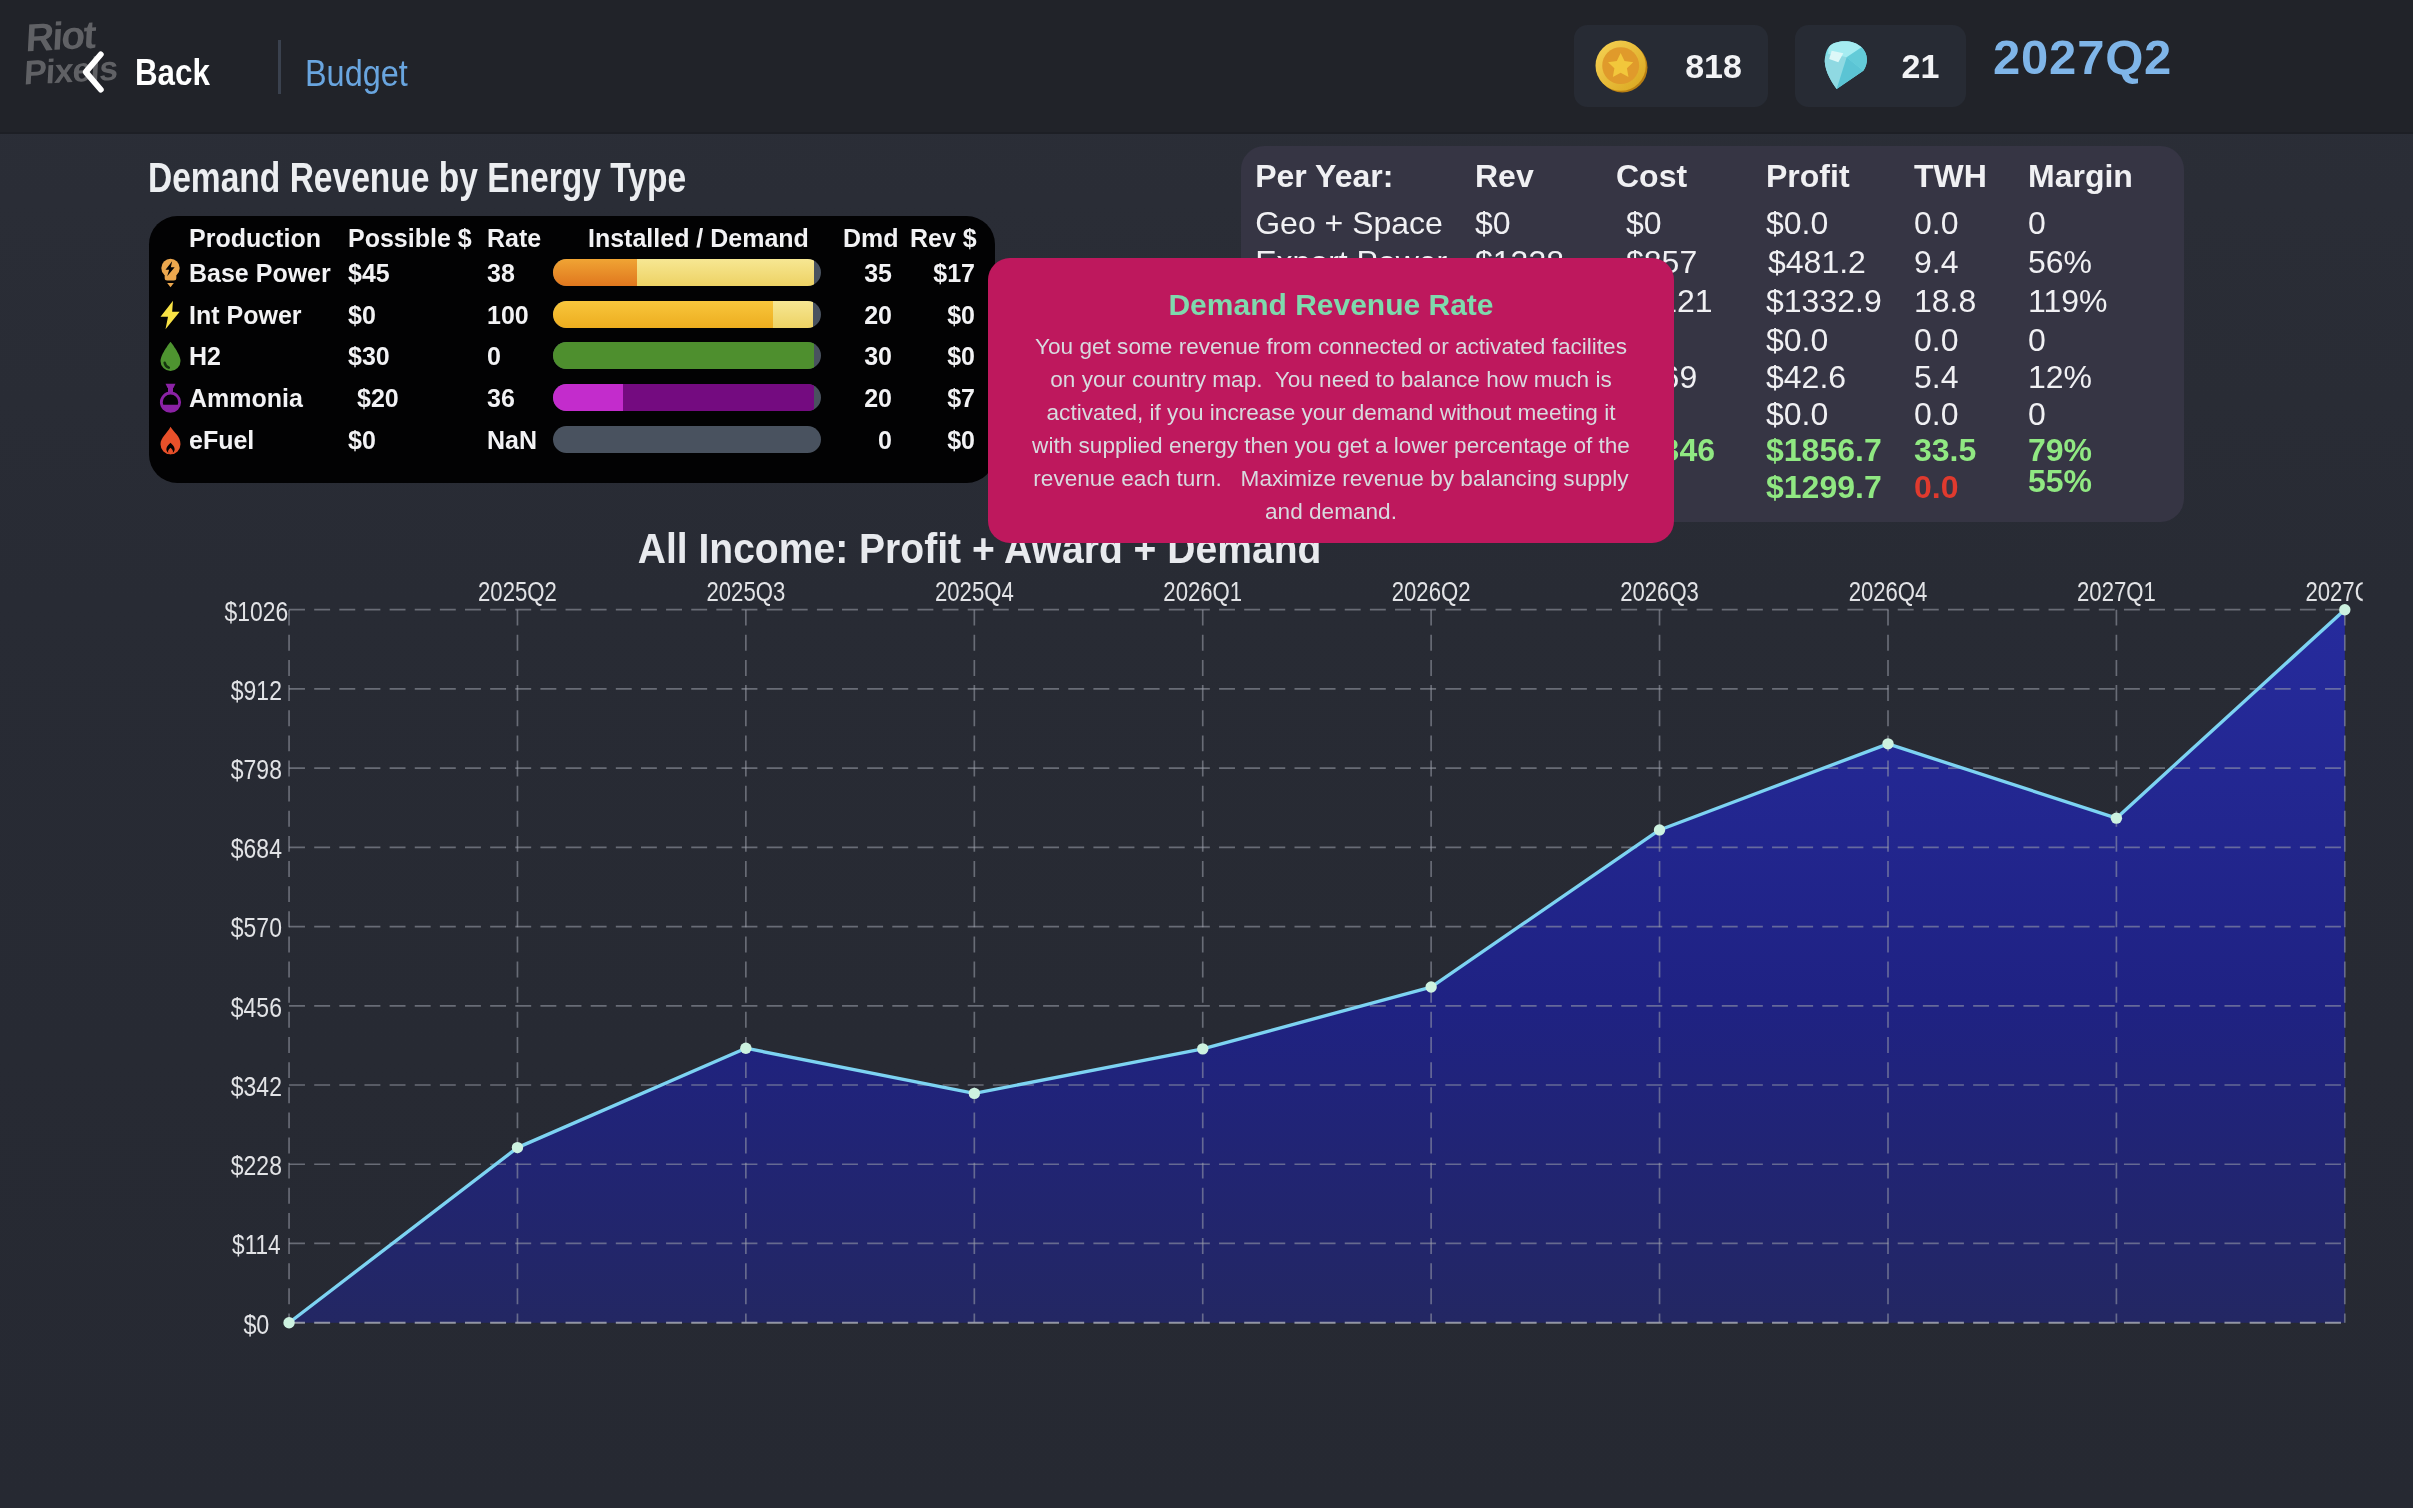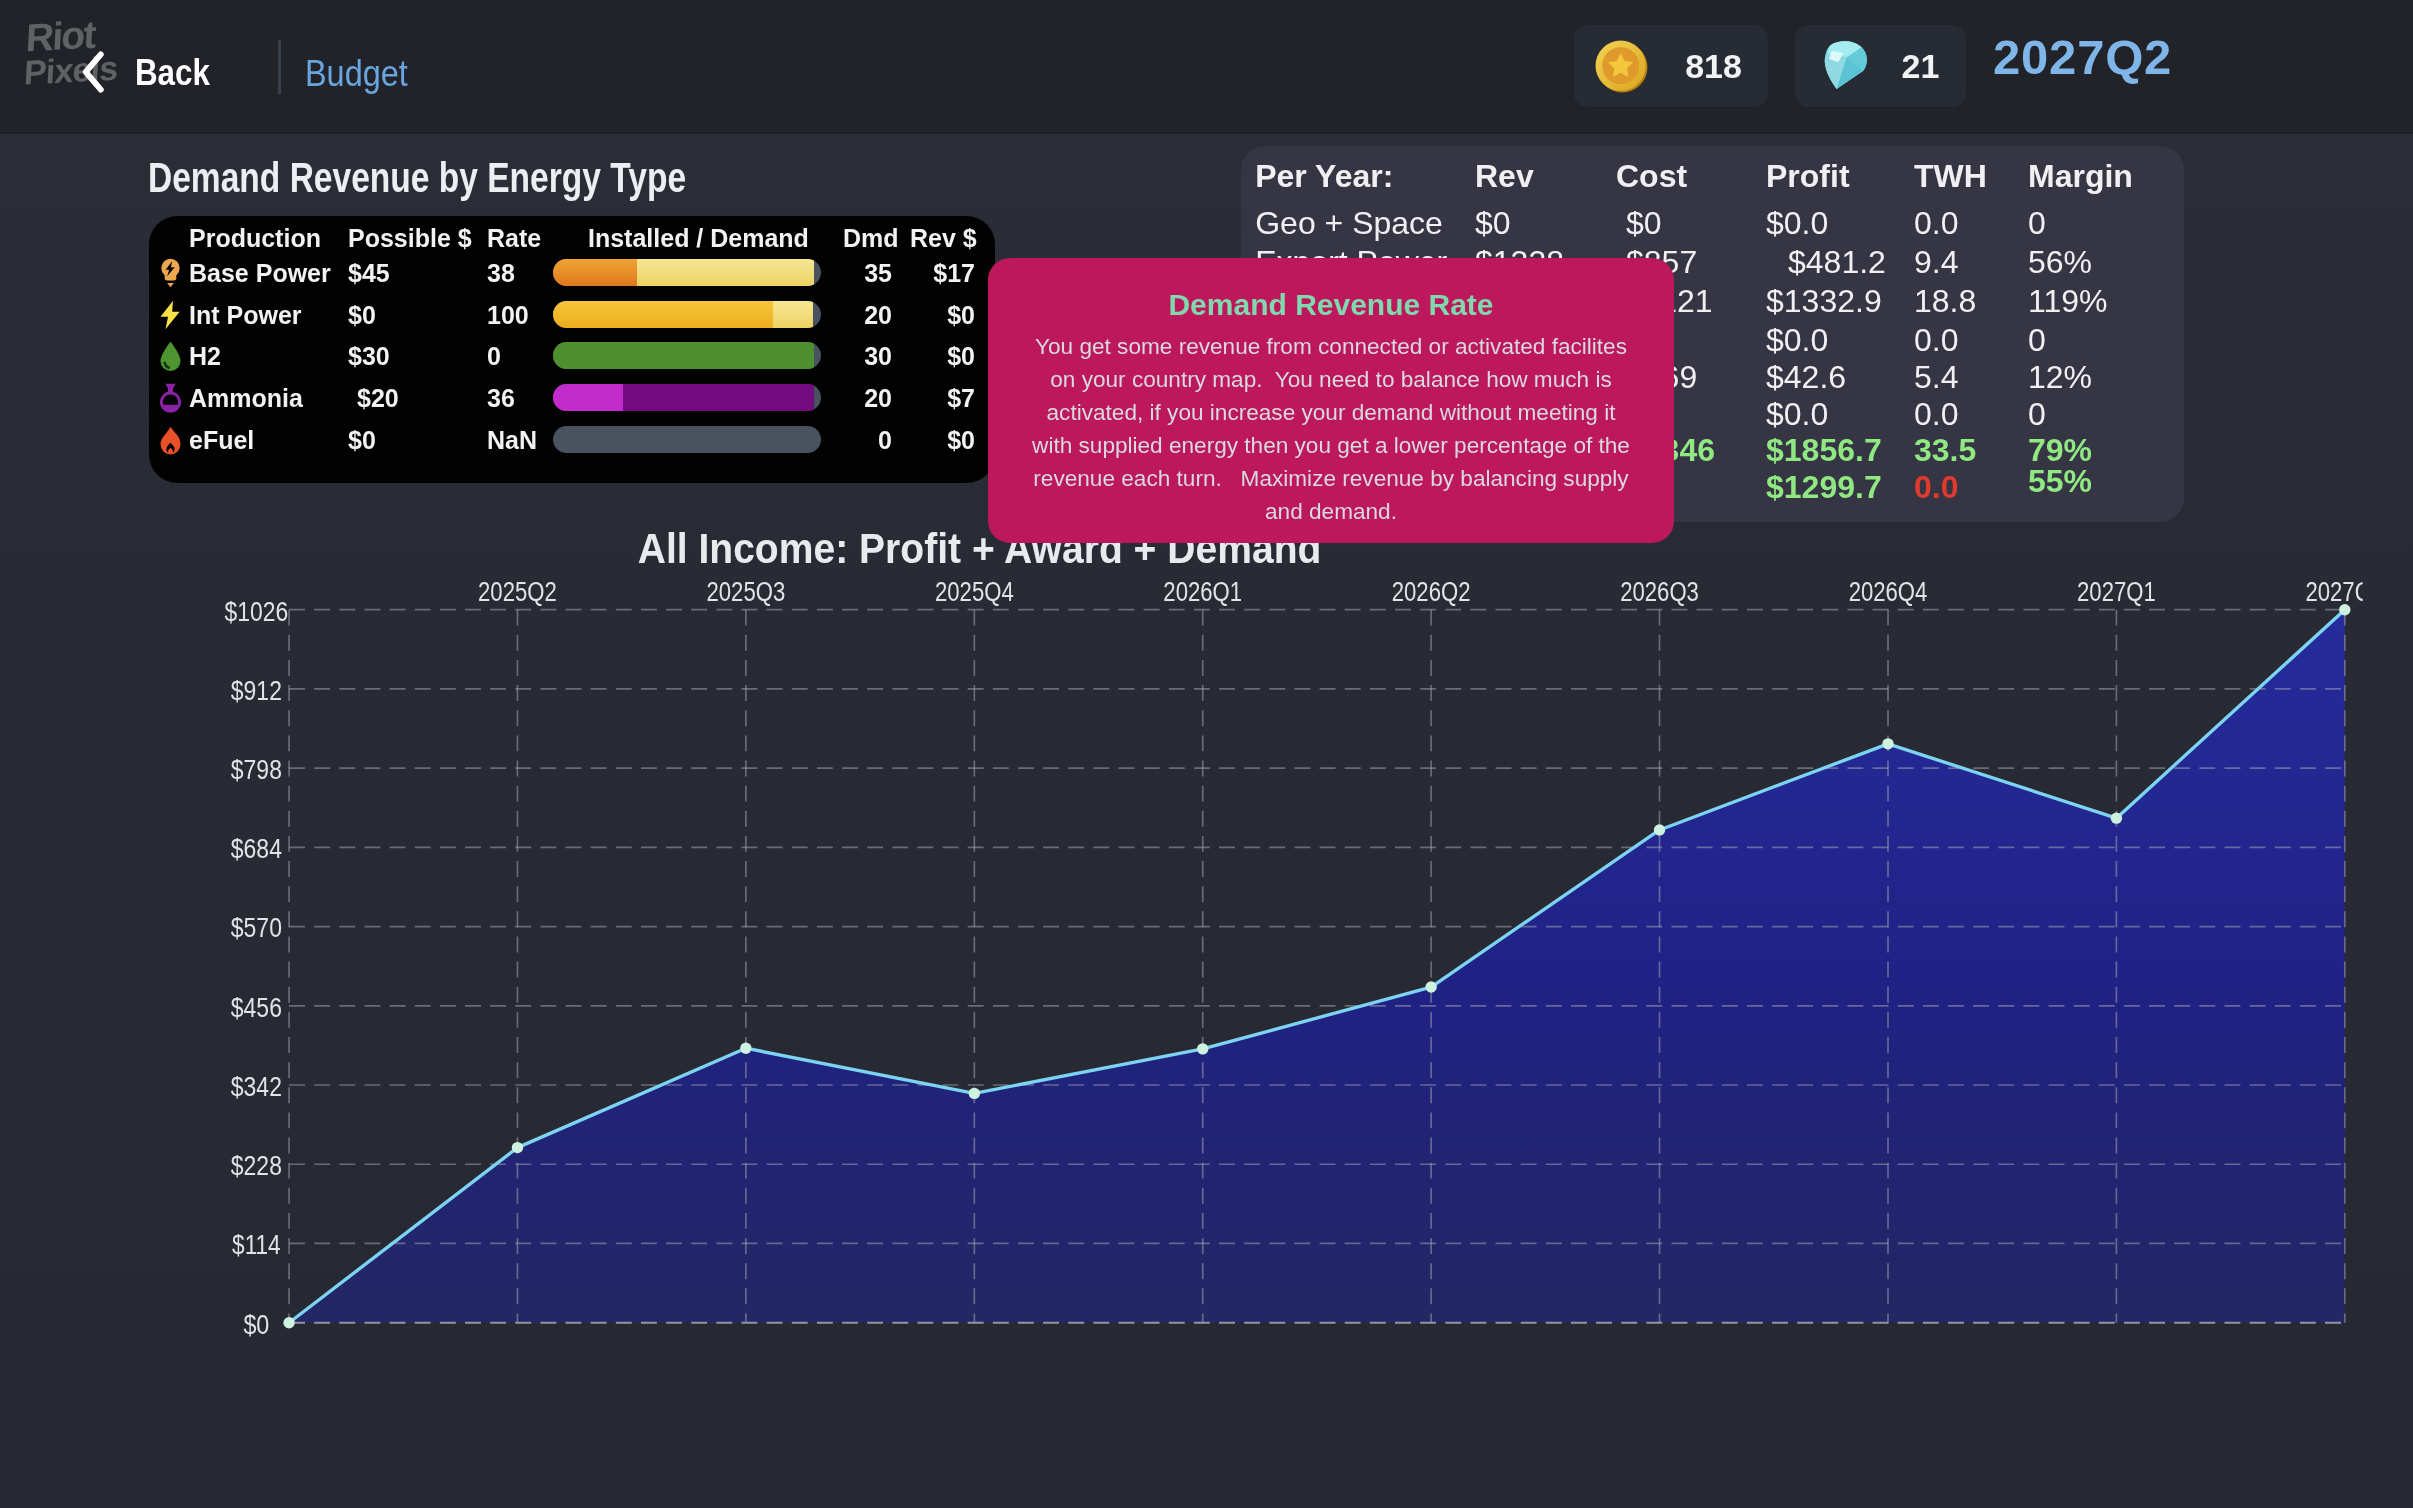--- a/index.html
+++ b/index.html
@@ -164,21 +164,21 @@
   <div class="py" style="left:14.2px;top:59px;">Geo + Space</div>
   <div class="py" style="left:234px;top:59px;">$0</div>
   <div class="py" style="left:385px;top:59px;">$0</div>
   <div class="py" style="left:525px;top:59px;">$0.0</div>
   <div class="py" style="left:673px;top:59px;">0.0</div>
   <div class="py" style="left:787px;top:59px;">0</div>
 
   <div class="py" style="left:14.2px;top:98px;">Export Power</div>
   <div class="py" style="left:234px;top:98px;">$1338</div>
   <div class="py" style="left:385px;top:98px;">$857</div>
-  <div class="py" style="left:547px;top:98px;">$481.2</div>
+  <div class="py" style="left:527px;top:98px;">$481.2</div>
   <div class="py" style="left:673px;top:98px;">9.4</div>
   <div class="py" style="left:787px;top:98px;">56%</div>
 
   <div class="py" style="left:14.2px;top:137px;">Demand Rev</div>
   <div class="py" style="left:234px;top:137px;">$2454</div>
   <div class="py" style="left:385px;top:137px;">$1121</div>
   <div class="py" style="left:525px;top:137px;">$1332.9</div>
   <div class="py" style="left:673px;top:137px;">18.8</div>
   <div class="py" style="left:787px;top:137px;">119%</div>
 

